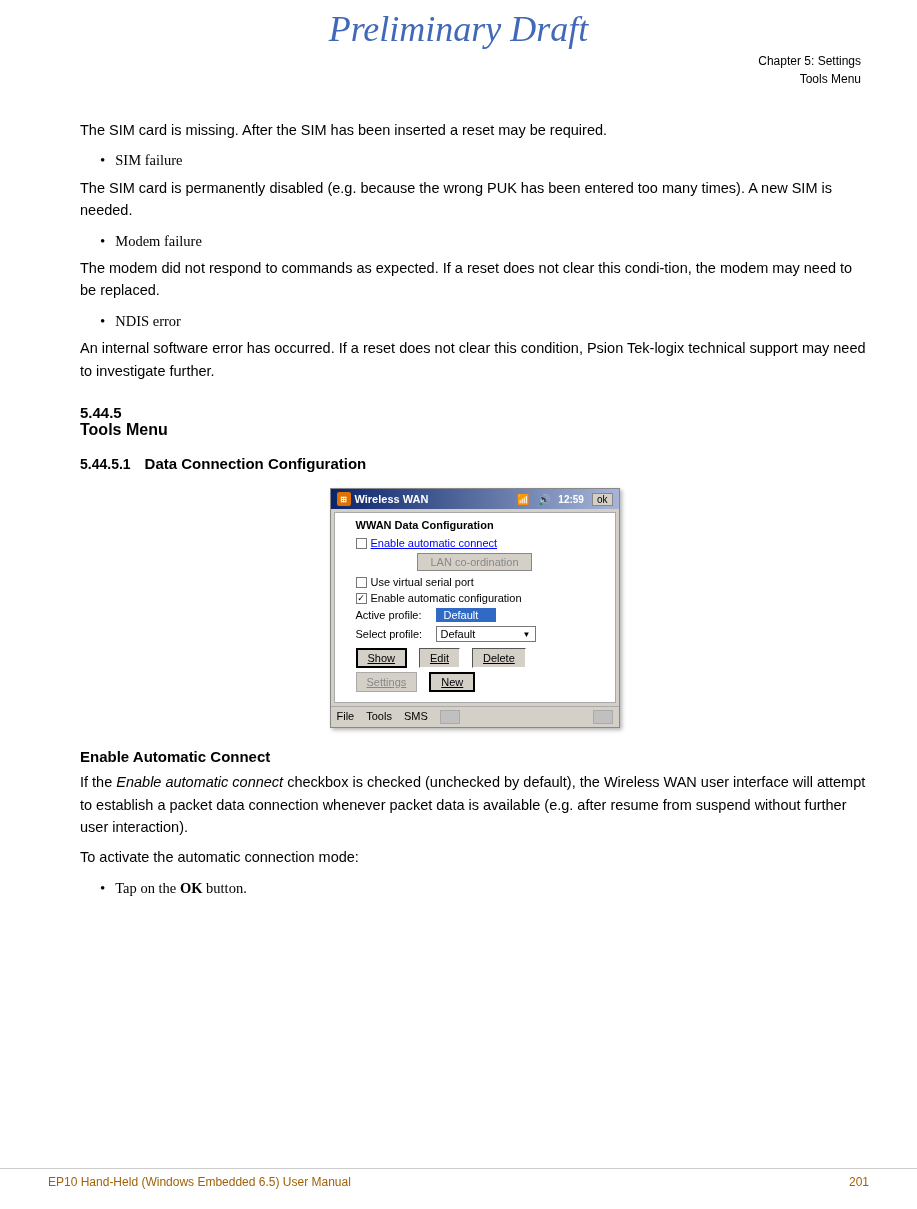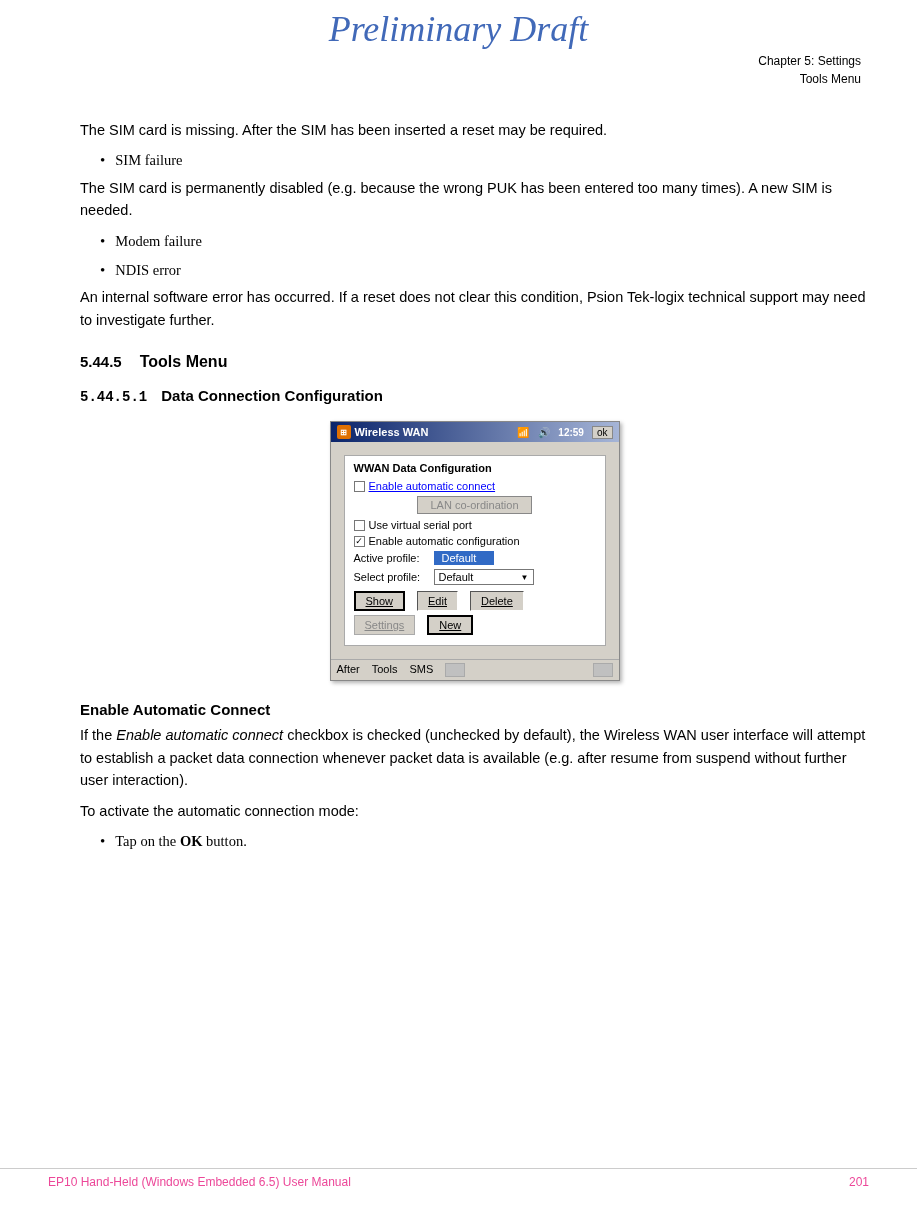--- a/index.html
+++ b/index.html
@@ -68,20 +68,21 @@
       line-height: 1.55;
       font-family: Georgia, serif;
     }
 
     
     .section-heading {
       display: flex;
       align-items: baseline;
       margin-top: 22px;
       margin-bottom: 8px;
+      flex-direction: column;
     }
     .section-number {
       font-size: 15px;
       font-family: Arial, sans-serif;
       font-weight: bold;
       margin-right: 18px;
       white-space: nowrap;
     }
     .section-title {
       font-size: 16px;
@@ -90,21 +91,21 @@
     }
 
     .subsection-heading {
       display: flex;
       align-items: baseline;
       margin-top: 16px;
       margin-bottom: 10px;
     }
     .subsection-number {
       font-size: 14px;
-      font-family: Liberation Mono, monospace;
+      font-family: Liberation Sans, sans-serif;
       font-weight: bold;
       margin-right: 14px;
       white-space: nowrap;
     }
     .subsection-title {
       font-size: 15px;
       font-family: Arial, sans-serif;
       font-weight: bold;
     }
 
@@ -157,22 +158,22 @@
     .ok-btn {
       background: #d4d0c8;
       color: #000;
       border: 1px solid #888;
       padding: 0 4px;
       font-size: 10px;
       cursor: pointer;
     }
     .dialog-body {
       background: #fff;
-      margin: 13px;
-      padding: 6px 9px;
+      margin: 3px;
+      padding: 6px 21px;
       border: 1px solid #aaa;
     }
     .dialog-section-title {
       font-size: 11px;
       font-weight: bold;
       margin-bottom: 6px;
       color: #000;
     }
     .dialog-row {
       display: flex;
@@ -305,21 +306,21 @@
     
     .page-footer {
       position: absolute;
       bottom: 20px;
       left: 0; right: 0;
       display: flex;
       justify-content: space-between;
       padding: 0 48px;
       font-size: 12px;
       font-family: Arial, sans-serif;
-      color: #ec4899;
+      color: #a16207;
       border-top: 1px solid #ccc;
       padding-top: 6px;
     }
   </style>
 </head>
 <body>
 
 <div class="page-header">
   <span class="preliminary-draft">Preliminary Draft</span>
 </div>
@@ -338,20 +339,21 @@
     <span class="bullet-text">SIM failure</span>
   </div>
 
   <p class="body-text">The SIM card is permanently disabled (e.g. because the wrong PUK has been entered too many times). A new SIM is needed.</p>
 
   <div class="bullet-item">
     <span class="bullet-dot">•</span>
     <span class="bullet-text">Modem failure</span>
   </div>
 
+  <p class="body-text">The modem did not respond to commands as expected. If a reset does not clear this condi-tion, the modem may need to be replaced.</p>
 
   <div class="bullet-item">
     <span class="bullet-dot">•</span>
     <span class="bullet-text">NDIS error</span>
   </div>
 
   <p class="body-text">An internal software error has occurred. If a reset does not clear this condition, Psion Tek-logix technical support may need to investigate further.</p>
 
   <div class="section-heading">
     <span class="section-number">5.44.5</span>
@@ -423,21 +425,21 @@
           <button class="dialog-action-btn">Delete</button>
         </div>
 
         <div class="dialog-action-row">
           <button class="dialog-action-btn dialog-action-btn-disabled">Settings</button>
           <button class="dialog-action-btn dialog-action-btn-bold">New</button>
         </div>
       </div>
 
       <div class="dialog-footer">
-        <span>After</span>
+        <span>File</span>
         <span>Tools</span>
         <span>SMS</span>
         <div class="footer-divider"></div>
         <div class="footer-divider2"></div>
       </div>
     </div>
   </div>
 
   <div class="subheading-bold">Enable Automatic Connect</div>
 

